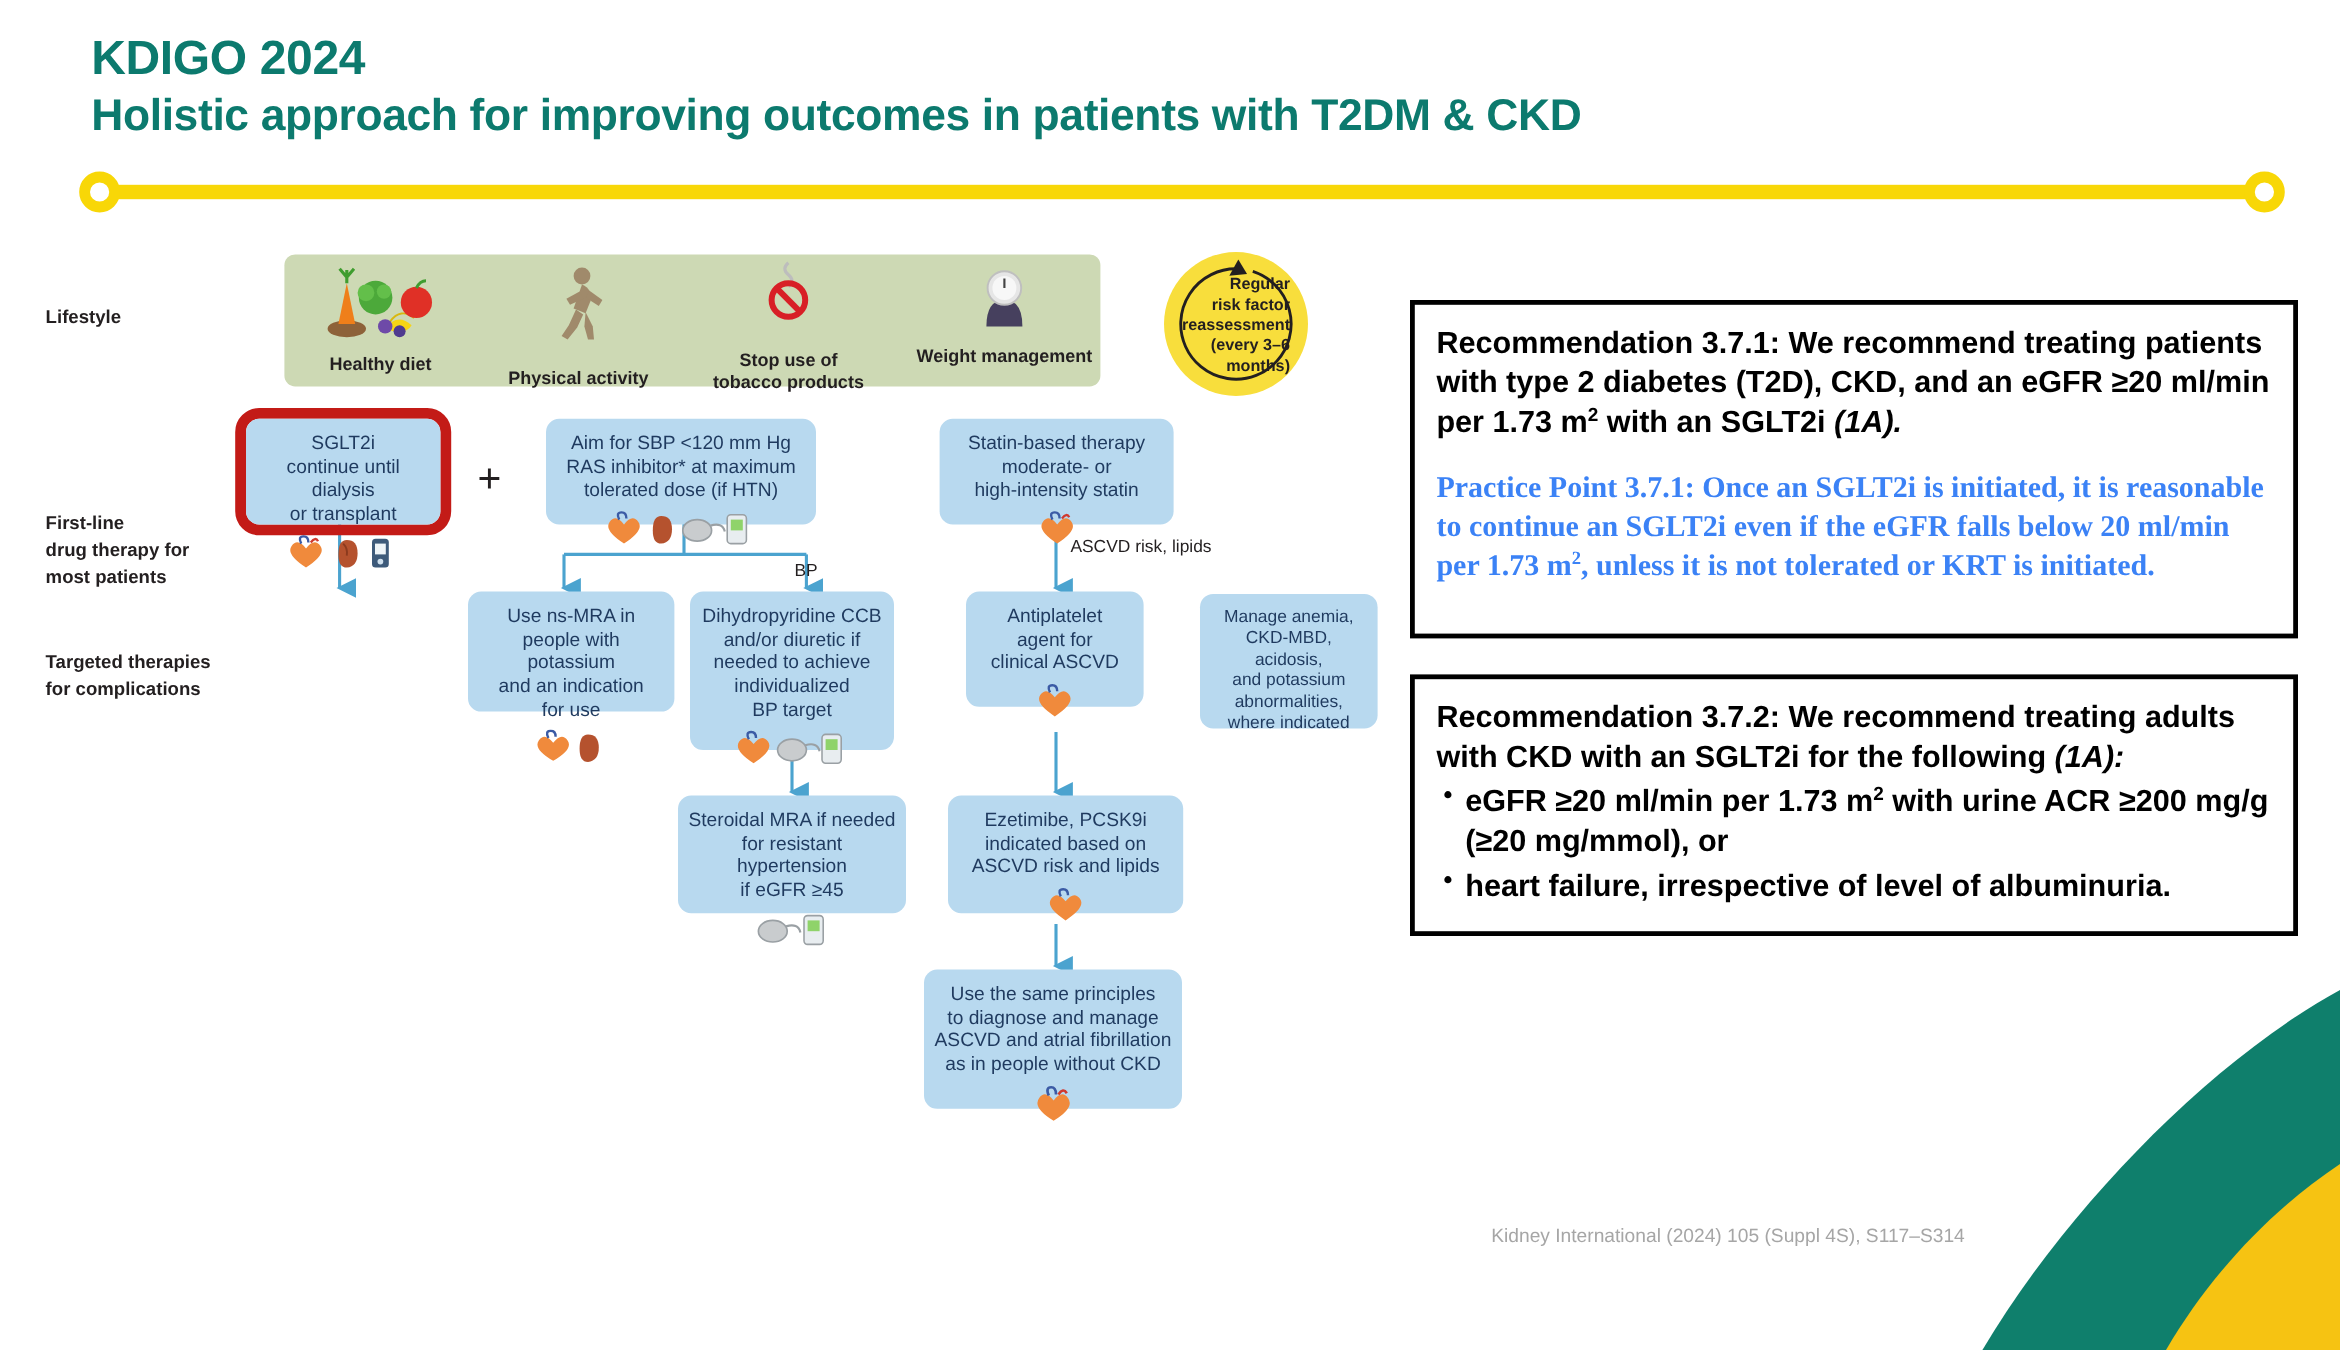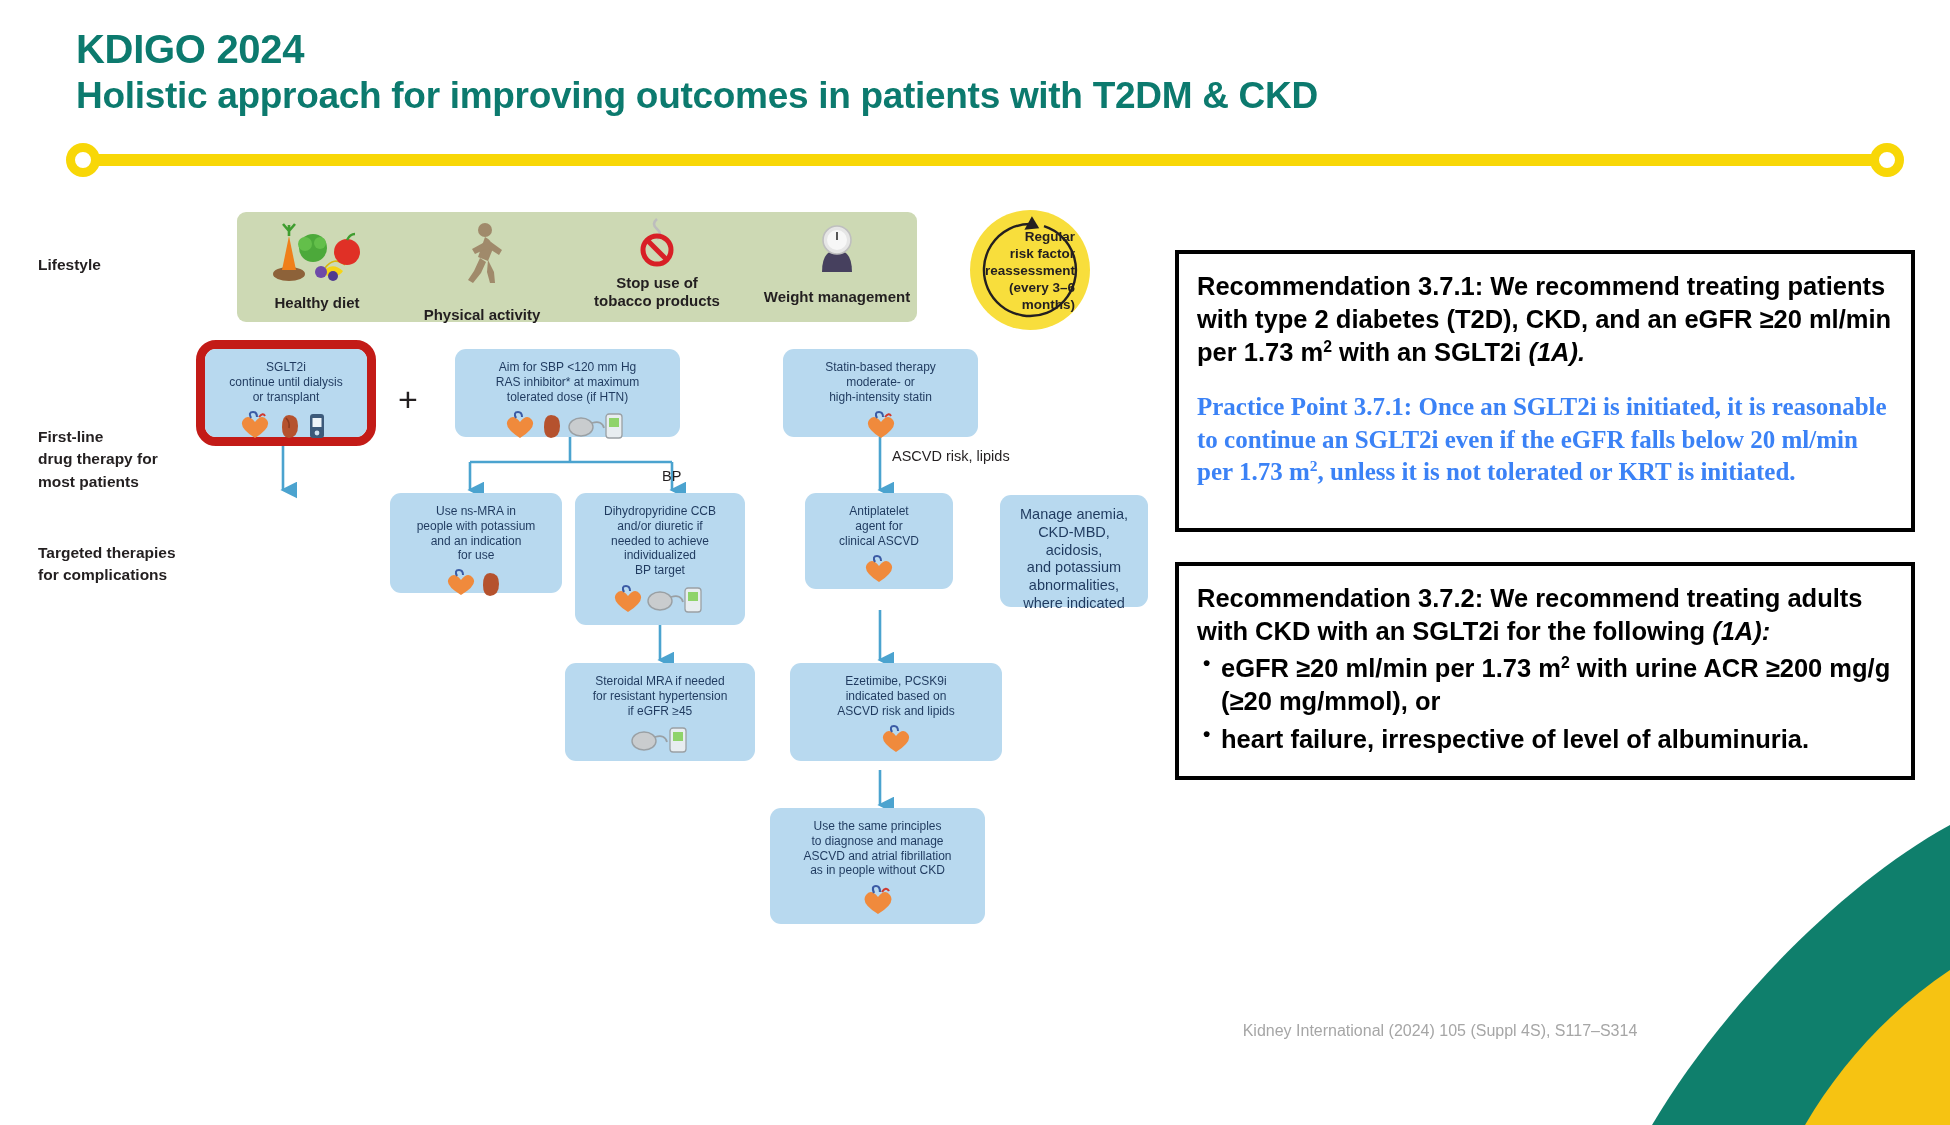--- a/index.html
+++ b/index.html
@@ -27,21 +27,21 @@
   #diagram { position:absolute; left:0; top:190px; width:1180px; height:935px; }
 
   .row-label { position:absolute; font-size:15.5px; font-weight:bold; color:#231f20;
                line-height:1.45; }
 
   .lifestyle-band { position:absolute; background:#cdd9b4; border-radius:9px; }
   .life-cell { position:absolute; text-align:center; font-size:15px; font-weight:bold;
                color:#231f20; line-height:1.2; }
 
   .node { position:absolute; background:#b8d9ef; border-radius:11px; color:#1f3a5f;
-          font-size:12px; line-height:1.23; text-align:center; padding:11px 8px 8px; }
+          font-size:16px; line-height:1.23; text-align:center; padding:11px 8px 8px; }
   .node .txt { display:block; }
   .node .icons { display:block; margin-top:6px; line-height:1; }
 
   .hl-ring { position:absolute; border:9px solid #c31b17; border-radius:20px; }
 
   .plus { position:absolute; font-size:34px; color:#231f20; font-weight:400; }
 
   .conn-label { position:absolute; font-size:14.5px; color:#231f20; white-space:nowrap; }
 
   .yellow-circle { position:absolute; width:120px; height:120px; border-radius:50%;
@@ -157,21 +157,21 @@
       </svg>
       <div style="margin-top:18px;">Physical activity</div>
     </div>
 
     <div class="life-cell" style="left:567px; top:26px; width:180px;">
       <svg width="54" height="52" viewBox="0 0 54 52">
         <path d="M27 3 q-6 5 0 10 q6 5 0 10" stroke="#bdbdbd" stroke-width="2.6" fill="none"></path>
         <circle cx="27" cy="34" r="14" fill="none" stroke="#d81f26" stroke-width="5"></circle>
         <line x1="18" y1="25" x2="36" y2="43" stroke="#d81f26" stroke-width="5"></line>
       </svg>
-      <div style="margin-top:2px;">
+      <div style="margin-top:19px;">
         <div>Stop use of</div>
         <div>tobacco products</div>
       </div>
     </div>
 
     <div class="life-cell" style="left:747px; top:30px; width:180px;">
       <svg width="54" height="60" viewBox="0 0 54 60">
         <path d="M12 52 q0 -22 15 -22 q15 0 15 22 z" fill="#46405e"></path>
         <circle cx="27" cy="20" r="14" fill="#e6e6e6" stroke="#bfbfbf" stroke-width="1.6"></circle>
         <circle cx="27" cy="20" r="10" fill="#f7f7f7"></circle>
@@ -352,21 +352,21 @@
               <path d="M29 13 q10 -3 12 5" stroke="#9aa0a4" stroke-width="1.8" fill="none"></path>
             </g>
           <g>
               <rect x="44" y="4" width="16" height="24" rx="3" fill="#e8edf0" stroke="#9aa0a4" stroke-width="1.3"></rect>
               <rect x="47" y="8" width="10" height="9" fill="#8fd36a"></rect>
             </g>
         </svg>
       </span>
     </div>
 
-    <div class="node" style="left:790px; top:473px; width:212px; height:98px;">
+    <div class="node" style="left:790px; top:473px; width:196px; height:98px;">
       <span class="txt">
         <div>Ezetimibe, PCSK9i</div>
           <div>indicated based on</div>
           <div>ASCVD risk and lipids</div>
       </span>
       <span class="icons">
         <svg width="32" height="30" viewBox="0 0 32 30">
           <path d="M16 12 q-7 -9 -12 -2 q-5 7 12 18 q17 -11 12 -18 q-5 -7 -12 2z" fill="#f08a3c"></path>
           <path d="M12 8 q-3 -6 2 -6 q4 0 4 5" stroke="#3b5ba5" stroke-width="2" fill="none"></path>
         </svg>

